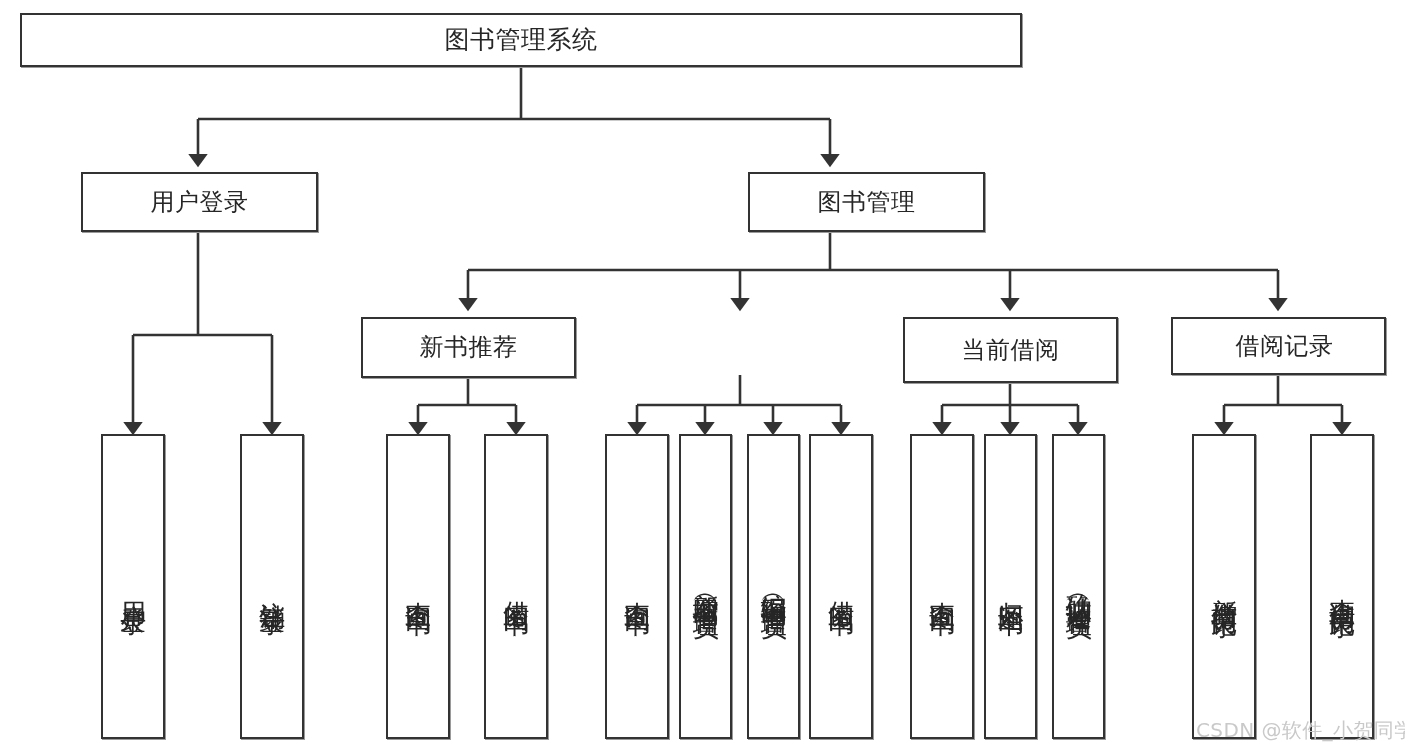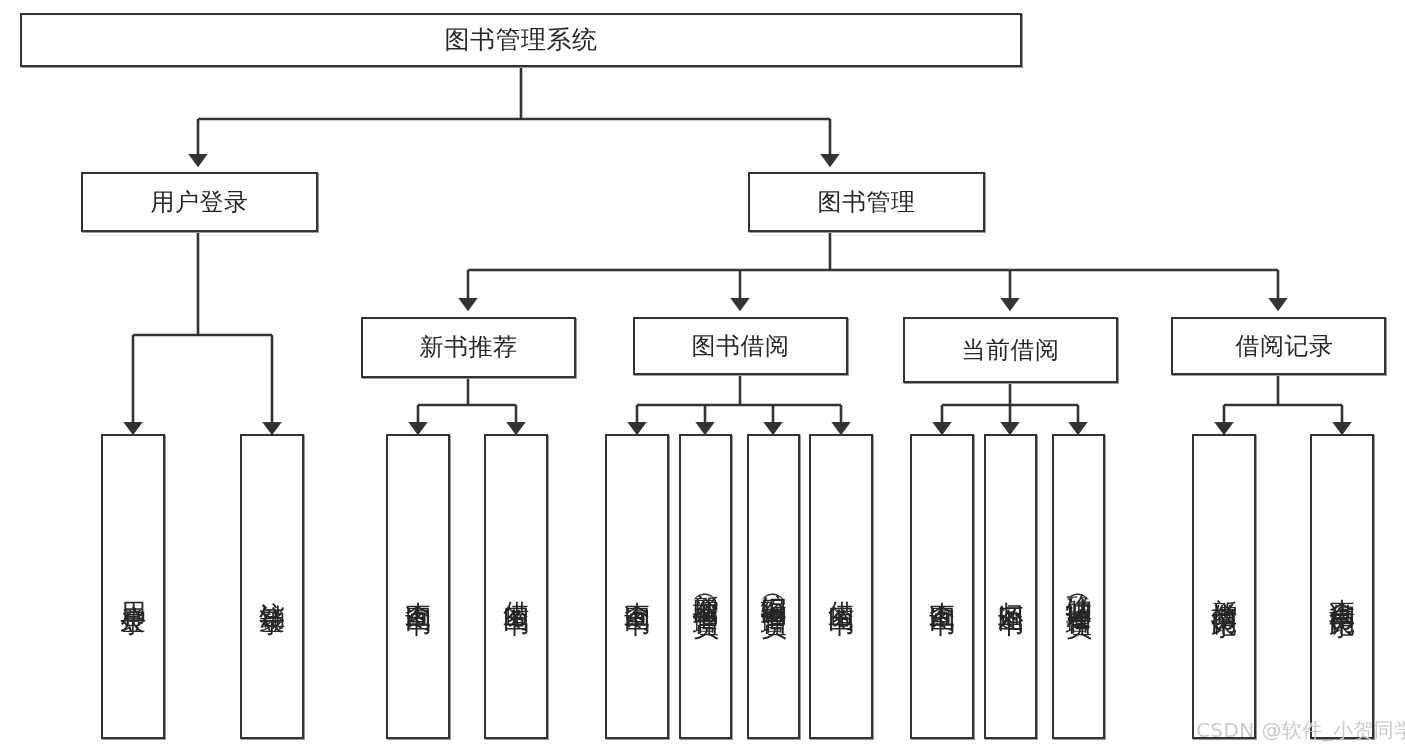--- a/index.html
+++ b/index.html
@@ -133,23 +133,20 @@
   <div class="node horiz" style="left:81px; top:172px; width:237px; height:60px;">
     <span class="node-label">用户登录</span>
   </div>
   <div class="node horiz" style="left:712px; top:172px; width:237px; height:60px;margin-left:36px;">
     <span class="node-label">图书管理</span>
   </div>
 
   <div class="node horiz" style="left:361px; top:317px; width:215px; height:61px;">
     <span class="node-label">新书推荐</span>
   </div>
-  <div class="node horiz" style="left:633px; top:317px; width:215px; height:58px;">
-    <span class="node-label">图书借阅</span>
-  </div>
   <div class="node horiz" style="left:903px; top:317px; width:215px; height:66px;">
     <span class="node-label">当前借阅</span>
   </div>
   <div class="node horiz" style="left:1171px; top:317px; width:215px; height:58px;padding-left:12px;">
     <span class="node-label">借阅记录</span>
   </div>
 
   <div class="node vert" style="left:101px; top:434px; width:64px; height:305px;">
     <span class="node-label">用户登录</span>
   </div>

